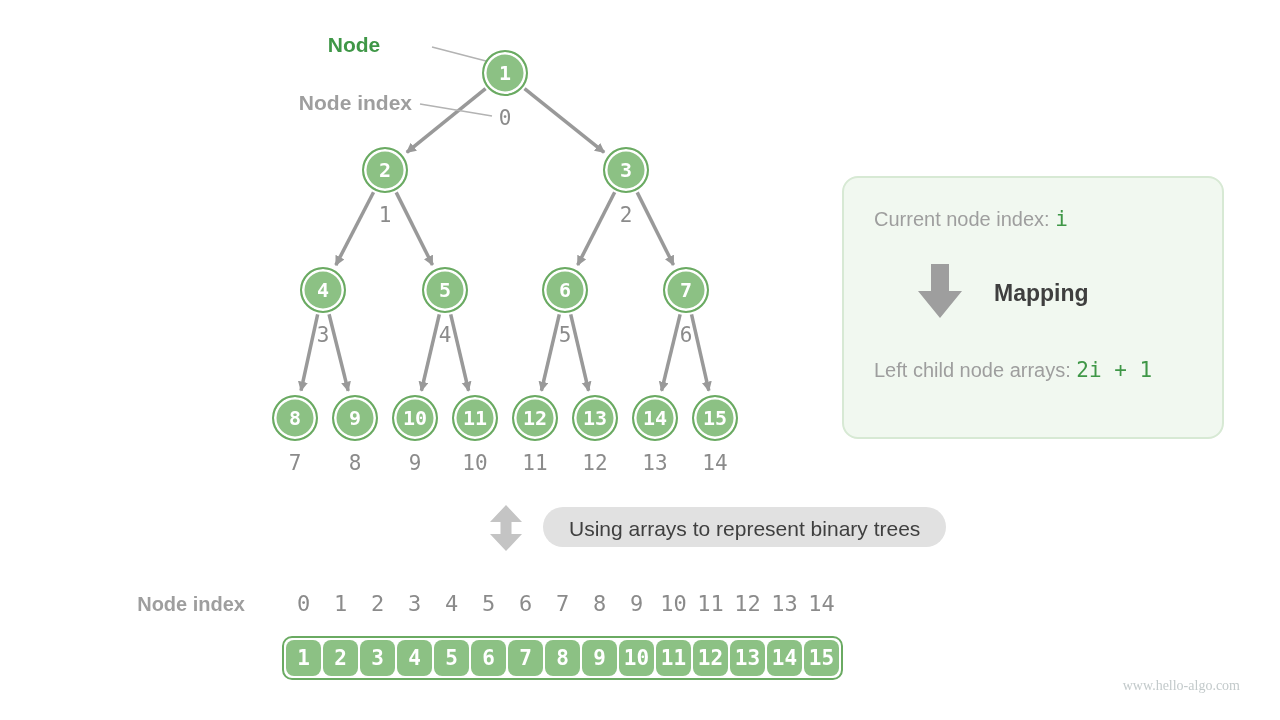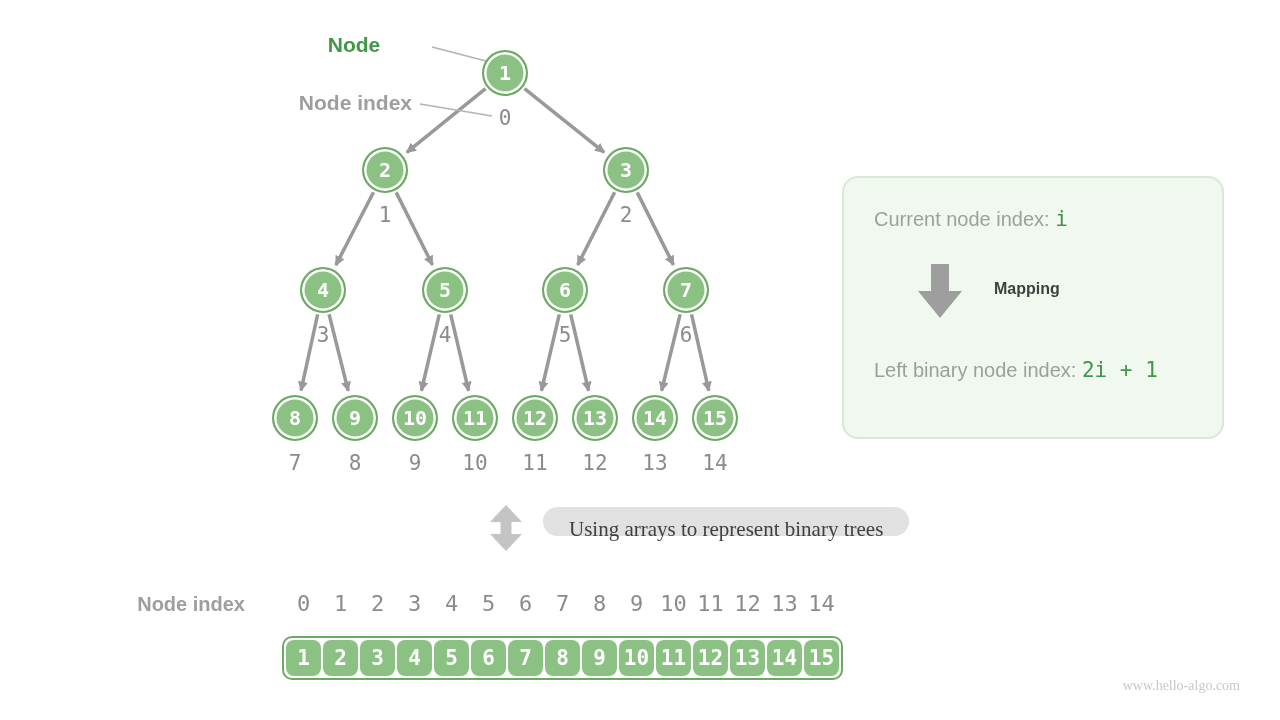--- a/index.html
+++ b/index.html
@@ -28,26 +28,26 @@
   .callout-label{position:absolute;font-size:21px;font-weight:bold;line-height:24px;}
   .callout-label.green{color:var(--green-text);text-align:center;}
   .callout-label.gray{color:var(--gray-text);text-align:right;}
   .legend{
     position:absolute;left:842px;top:176px;width:382px;height:263px;
     background:var(--legend-bg);border:2px solid var(--legend-border);
     border-radius:16px;box-sizing:border-box;
   }
   .legend-line{position:absolute;left:30px;font-size:20px;font-weight:normal;color:var(--gray-text);white-space:nowrap;}
   .legend-line .mono-green{font-family:"DejaVu Sans Mono",monospace;color:var(--green-text);font-size:21px;}
-  .legend-mapping{position:absolute;left:150px;top:102px;font-size:16px;font-weight:bold;color:var(--dark-text);}
+  .legend-mapping{position:absolute;left:150px;top:102px;font-size:23px;font-weight:bold;color:var(--dark-text);}
   .legend-arrow{position:absolute;left:74px;top:86px;}
   .caption-box{
-    position:absolute;left:543px;top:507px;height:29px;border-radius:21px;
+    position:absolute;left:543px;top:507px;height:40px;border-radius:21px;
     background:var(--caption-bg);color:var(--dark-text);
-    font-size:21px;line-height:44px;padding:0 26px;white-space:nowrap;font-family:Liberation Serif, serif;
+    font-size:21px;line-height:44px;padding:0 26px;white-space:nowrap;
   }
   .caption-arrow{position:absolute;left:490px;top:505px;}
   .row-label{position:absolute;left:20px;width:225px;text-align:right;font-size:20px;font-weight:bold;line-height:24px;}
   .row-label.gray{color:var(--gray-text);}
   .row-label.green{color:var(--green-text);}
   .index-row{
     position:absolute;left:286px;top:592px;display:flex;gap:2px;
   }
   .index-row span{
     width:35px;text-align:center;font-family:"DejaVu Sans Mono",monospace;
@@ -136,21 +136,21 @@
 
   <div class="legend">
     <div class="legend-line" style="top:29px;">
       <span>Current node index: </span><span class="mono-green">i</span>
     </div>
     <svg class="legend-arrow" width="44" height="54">
       <path d="M13,0 H31 V27 H44 L22,54 L0,27 H13 Z" fill="var(--mapping-arrow,#9e9e9e)"></path>
     </svg>
     <div class="legend-mapping">Mapping</div>
     <div class="legend-line" style="top:180px;">
-      <span>Left binary node index: </span><span class="mono-green">2i + 1</span>
+      <span>Left child node arrays: </span><span class="mono-green">2i + 1</span>
     </div>
   </div>
 
   <svg class="caption-arrow" width="32" height="46">
     <path d="M16,0 L32,17 H21.5 V29 H32 L16,46 L0,29 H10.5 V17 H0 Z" fill="var(--caption-arrow,#c4c4c4)"></path>
   </svg>
   <div class="caption-box">Using arrays to represent binary trees</div>
 
   <div class="row-label gray" style="top:592px;">Node index</div>
   <div class="index-row" id="index-row">

